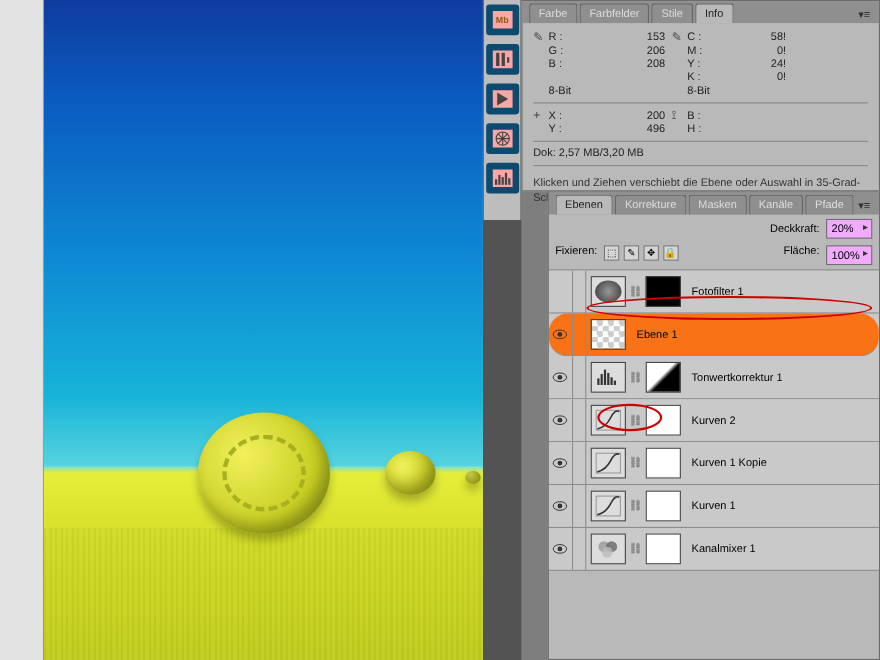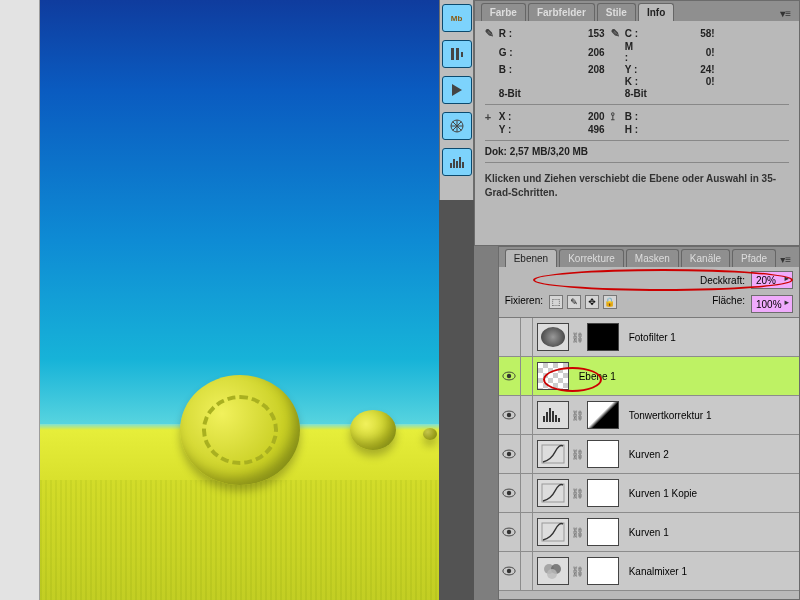--- a/index.html
+++ b/index.html
@@ -13,21 +13,21 @@
   .horizon { position: absolute; left:0; right:0; bottom:170px; height:6px; background: linear-gradient(180deg,#7ee0d6,#e6ee3a); }
   .bale { position: absolute; border-radius: 50%; background: radial-gradient(circle at 35% 35%,#f1f15c,#c9cf24 60%,#9aab18 100%); box-shadow: inset -6px -8px 12px rgba(0,0,0,.25),0 6px 8px rgba(0,0,0,.25); }
   .bale.b1 { width: 120px; height: 110px; left: 140px; bottom: 115px; }
   .bale.b1::after{content:"";position:absolute;inset:18%;border-radius:50%;border:4px dashed #a9b020;}
   .bale.b2 { width: 46px; height: 40px; left: 310px; bottom: 150px; }
   .bale.b3 { width: 14px; height: 12px; right: 2px; bottom: 160px; }
   .stripes { position:absolute; left:0; right:0; bottom:0; height:120px; background: repeating-linear-gradient(90deg,#b9c820 0 2px,#cdd828 2px 5px); opacity:.5;}
 
   
   .toolstrip { width: 38px; background: #bdbdbd; border-left:1px solid #6d6d6d; border-right:1px solid #6d6d6d; display:flex; flex-direction:column; padding:4px 0; gap:8px; height:200px;}
-  .toolbtn { width:30px; height:28px; margin:0 auto; background:#7dd3fc; border:1px solid #0c4a6e; border-radius:3px; display:flex; align-items:center; justify-content:center; font-size:12px; cursor:pointer;}
+  .toolbtn { width:30px; height:28px; margin:0 auto; background:#fca5a5; border:6px solid #0c4a6e; border-radius:3px; display:flex; align-items:center; justify-content:center; font-size:12px; cursor:pointer;}
   .toolbtn svg{width:16px;height:16px;fill:#444;}
 
   
   .right { flex: 1; display: flex; flex-direction: column; background:#7e7e7e; }
   .panel { background:#b9b9b9; border:1px solid #6b6b6b; margin: 0; }
   .tabrow { display:flex; background:#8f8f8f; height:20px; font-size:10px; color:#ddd; align-items:flex-end; padding:0 6px; gap:2px; position:relative;}
   .tab { padding:3px 8px; border:1px solid #666; border-bottom:none; background:#8f8f8f; border-radius:3px 3px 0 0; cursor:pointer;}
   .tab.active { background:#b9b9b9; color:#222; }
   .tabmenu { margin-left:auto; font-size:10px; color:#333; cursor:pointer; padding:2px;}
   .info-body { padding:6px 10px; font-size:10px; color:#222; }
@@ -42,21 +42,21 @@
   .select { flex:0 0 156px; height:18px; background:#fff; border:1px solid #6d6d6d; border-radius:2px; padding:0 16px 0 6px; font-size:10px; display:flex; align-items:center; position:relative;}
   .select::after{content:"";position:absolute;right:4px;top:6px;border:4px solid transparent;border-top-color:#333;}
   .ellipse { position:absolute; border:2px solid #c00; border-radius:50%; pointer-events:none;}
   .pctbox { width:42px; height:18px; background:#f0abfc; border:1px solid #6d6d6d; padding:0 14px 0 4px; font-size:10px; display:flex; align-items:center; position:relative;}
   .pctbox::after{content:"▸";position:absolute;right:3px;top:1px;font-size:9px;color:#333;}
   .lockrow { display:flex; align-items:flex-start; padding:2px 6px 4px; gap:6px; font-size:10px; background:#b9b9b9; border-bottom:1px solid #7a7a7a;}
   .lockicons { display:flex; gap:4px; }
   .lockicons span{width:14px;height:14px;border:1px solid #777;background:#d5d5d5;display:flex;align-items:center;justify-content:center;font-size:9px;cursor:pointer;}
   .layerlist { max-height: 292px; overflow:auto; background:#c9c9c9;}
   .layer { display:flex; align-items:center; height:39px; border-bottom:1px solid #8c8c8c; font-size:10px; background:#c9c9c9;}
-  .layer.selected { background:#bef264; }
+  .layer.selected { background:#f97316;border-radius:17px; }
   .eye { width:22px; height:100%; border-right:1px solid #8c8c8c; display:flex; align-items:center; justify-content:center; cursor:pointer;}
   .eye svg{width:14px;height:10px;fill:#333;}
   .linkcol { width:12px; height:100%; border-right:1px solid #8c8c8c;}
   .thumb { width:32px; height:28px; margin:0 4px; border:1px solid #444; background:#777; display:flex; align-items:center; justify-content:center; position:relative;}
   .thumb.adj{background:#ddd;}
   .thumb.mask{background:#000;}
   .thumb.mask.grad{background:linear-gradient(135deg,#fff 0 45%,#000 55% 100%);}
   .thumb.checker{background:repeating-conic-gradient(#ccc 0 25%,#fff 0 50%) 0 0/10px 10px;}
   .lname { padding-left:6px; }
   .linkic{width:10px;height:28px;display:flex;align-items:center;justify-content:center;color:#555;font-size:10px;}
@@ -110,21 +110,21 @@
         <rect x="4" y="5" width="2" height="9"></rect>
         <rect x="7" y="7" width="2" height="7"></rect>
         <rect x="10" y="3" width="2" height="11"></rect>
         <rect x="13" y="8" width="2" height="6"></rect>
       </svg>
     </div>
 </div>
 
 <div class="right">
 
-  <div class="panel" style="height:246px;font-weight:bold;">
+  <div class="panel" style="height:174px;">
     <div class="tabrow">
       <div class="tab">Farbe</div>
       <div class="tab">Farbfelder</div>
       <div class="tab">Stile</div>
       <div class="tab active">Info</div>
       <div class="tabmenu">▾≡</div>
     </div>
     <div class="info-body">
       <div class="info-grid">
         <span class="ic">✎</span>

